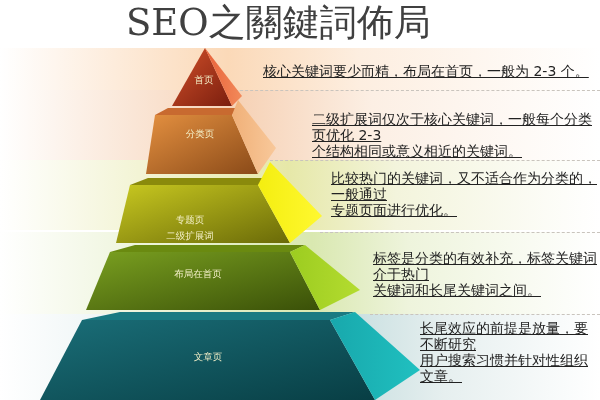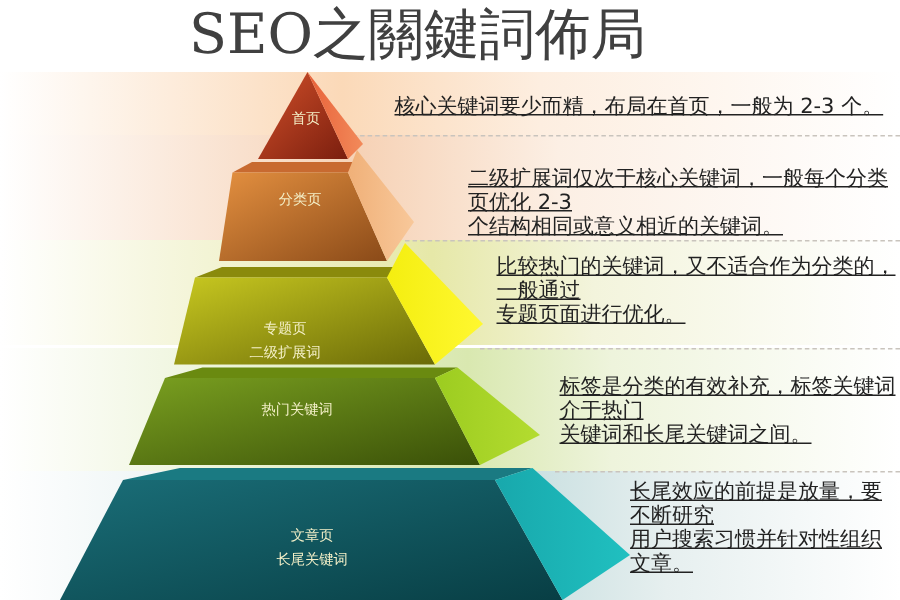--- a/index.html
+++ b/index.html
@@ -116,25 +116,24 @@
   <div>首页</div>
 </div>
 <div class="tier-label" style="left:140px;top:126px;">
   <div>分类页</div>
 </div>
 <div class="tier-label" style="left:130px;top:196px;margin-top:16px;">
   <div>专题页</div>
   <div>二级扩展词</div>
 </div>
 <div class="tier-label" style="left:138px;top:266px;">
-  <div>热门关键词</div>
+  <div>布局在首页</div>
 </div>
 <div class="tier-label" style="left:148px;top:350px;font-family:Liberation Mono, monospace;">
   <div>文章页</div>
-  <div>长尾关键词</div>
 </div>
 
 <div class="desc" style="left:263px;top:63px;">核心关键词要少而精，布局在首页，一般为 2-3 个。</div>
 <div class="desc" style="left:292px;top:111px;margin-left:20px;">二级扩展词仅次于核心关键词，一般每个分类页优化 2-3
 个结构相同或意义相近的关键词。</div>
 <div class="desc" style="left:331px;top:170px;">比较热门的关键词，又不适合作为分类的，一般通过
 专题页面进行优化。</div>
 <div class="desc" style="left:373px;top:250px;">标签是分类的有效补充，标签关键词介于热门
 关键词和长尾关键词之间。</div>
 <div class="desc" style="left:420px;top:320px;">长尾效应的前提是放量，要不断研究

